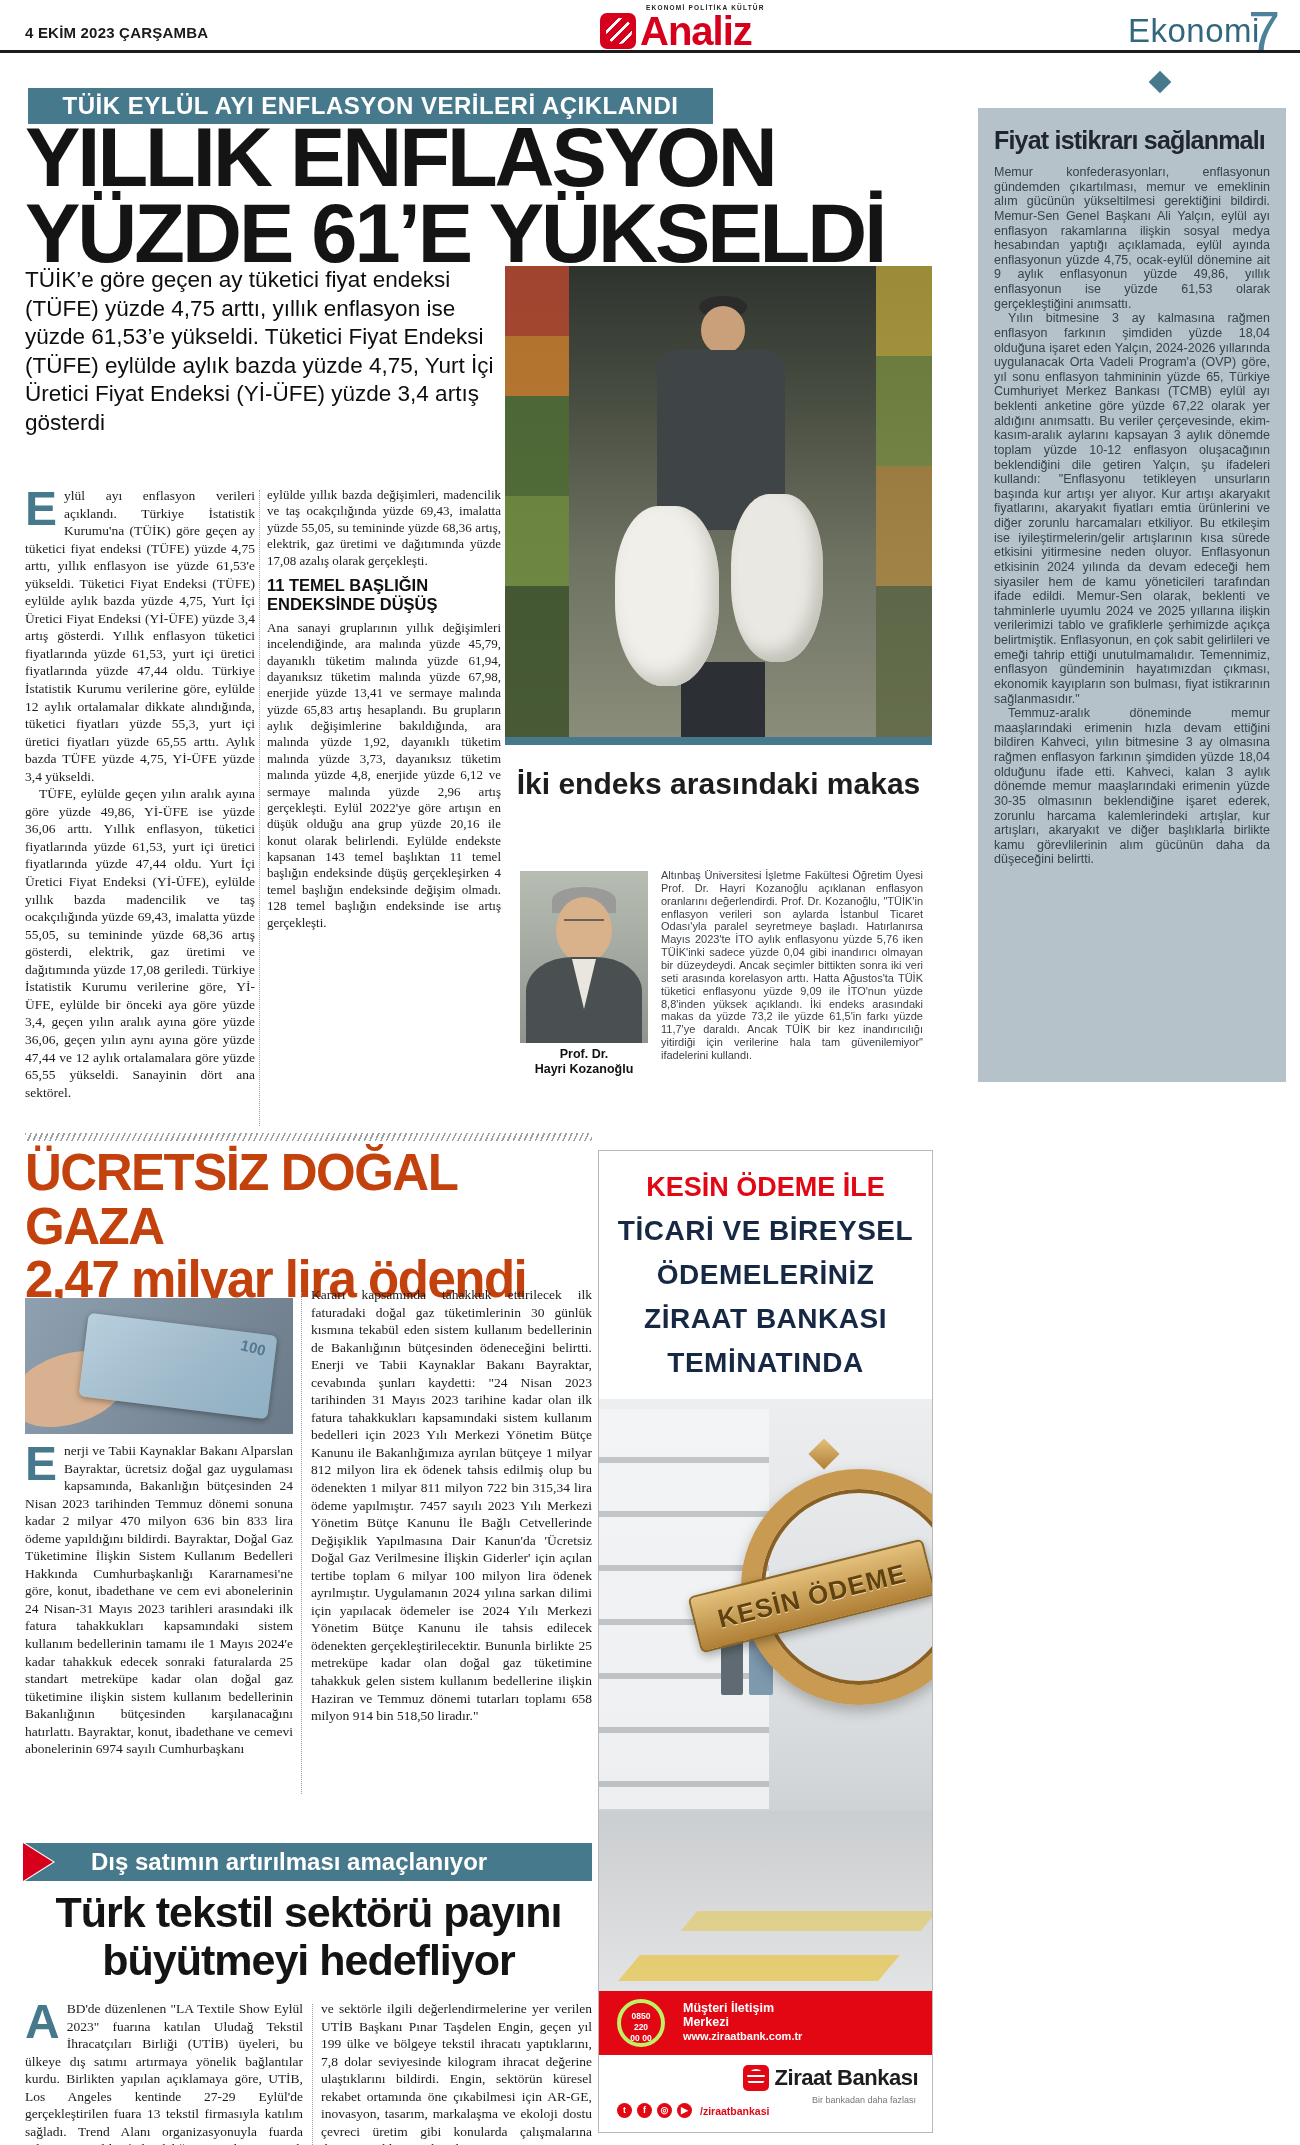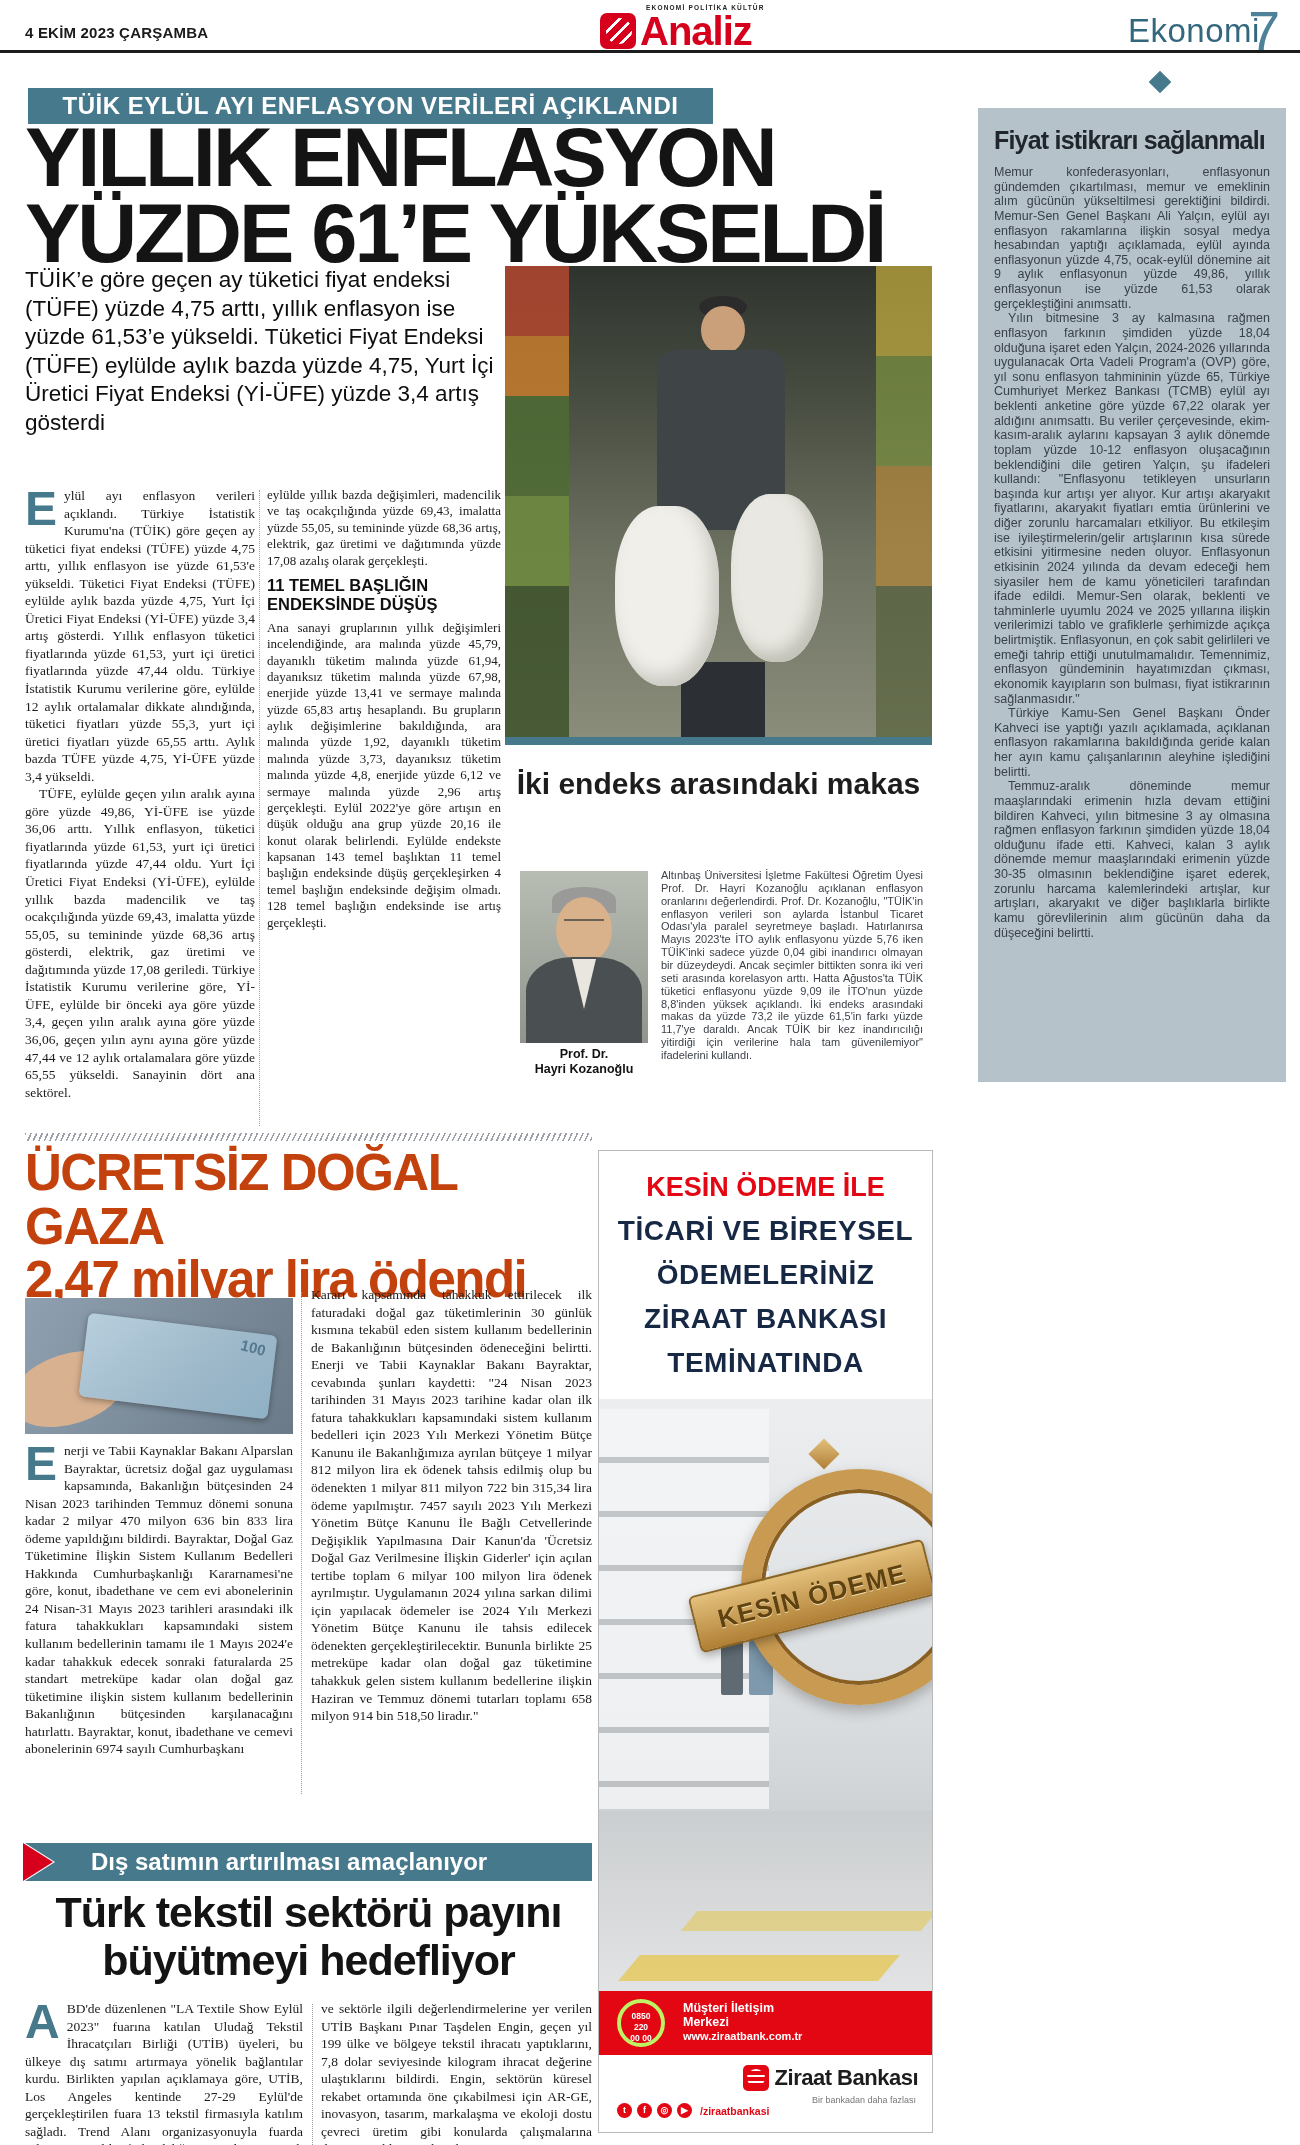--- a/index.html
+++ b/index.html
@@ -199,21 +199,20 @@
       <div>Hayri Kozanoğlu</div>
     </div>
     <div class="ibox-body">Altınbaş Üniversitesi İşletme Fakültesi Öğretim Üyesi Prof. Dr. Hayri Kozanoğlu açıklanan enflasyon oranlarını değerlendirdi. Prof. Dr. Kozanoğlu, "TÜİK'in enflasyon verileri son aylarda İstanbul Ticaret Odası'yla paralel seyretmeye başladı. Hatırlanırsa Mayıs 2023'te İTO aylık enflasyonu yüzde 5,76 iken TÜİK'inki sadece yüzde 0,04 gibi inandırıcı olmayan bir düzeydeydi. Ancak seçimler bittikten sonra iki veri seti arasında korelasyon arttı. Hatta Ağustos'ta TÜİK tüketici enflasyonu yüzde 9,09 ile İTO'nun yüzde 8,8'inden yüksek açıklandı. İki endeks arasındaki makas da yüzde 73,2 ile yüzde 61,5'in farkı yüzde 11,7'ye daraldı. Ancak TÜİK bir kez inandırıcılığı yitirdiği için verilerine hala tam güvenilemiyor" ifadelerini kullandı.</div>
   </div>
 
   <div class="abs diamond"></div>
   <div class="abs sidebar">
     <div class="sb-title">Fiyat istikrarı sağlanmalı</div>
     <p class="sb-p">Memur konfederasyonları, enflasyonun gündemden çıkartılması, memur ve emeklinin alım gücünün yükseltilmesi gerektiğini bildirdi. Memur-Sen Genel Başkanı Ali Yalçın, eylül ayı enflasyon rakamlarına ilişkin sosyal medya hesabından yaptığı açıklamada, eylül ayında enflasyonun yüzde 4,75, ocak-eylül dönemine ait 9 aylık enflasyonun yüzde 49,86, yıllık enflasyonun ise yüzde 61,53 olarak gerçekleştiğini anımsattı.</p>
     <p class="sb-p">Yılın bitmesine 3 ay kalmasına rağmen enflasyon farkının şimdiden yüzde 18,04 olduğuna işaret eden Yalçın, 2024-2026 yıllarında uygulanacak Orta Vadeli Program'a (OVP) göre, yıl sonu enflasyon tahmininin yüzde 65, Türkiye Cumhuriyet Merkez Bankası (TCMB) eylül ayı beklenti anketine göre yüzde 67,22 olarak yer aldığını anımsattı. Bu veriler çerçevesinde, ekim-kasım-aralık aylarını kapsayan 3 aylık dönemde toplam yüzde 10-12 enflasyon oluşacağının beklendiğini dile getiren Yalçın, şu ifadeleri kullandı: "Enflasyonu tetikleyen unsurların başında kur artışı yer alıyor. Kur artışı akaryakıt fiyatlarını, akaryakıt fiyatları emtia ürünlerini ve diğer zorunlu harcamaları etkiliyor. Bu etkileşim ise iyileştirmelerin/gelir artışlarının kısa sürede etkisini yitirmesine neden oluyor. Enflasyonun etkisinin 2024 yılında da devam edeceği hem siyasiler hem de kamu yöneticileri tarafından ifade edildi. Memur-Sen olarak, beklenti ve tahminlerle uyumlu 2024 ve 2025 yıllarına ilişkin verilerimizi tablo ve grafiklerle şerhimizde açıkça belirtmiştik. Enflasyonun, en çok sabit gelirlileri ve emeği tahrip ettiği unutulmamalıdır. Temennimiz, enflasyon gündeminin hayatımızdan çıkması, ekonomik kayıpların son bulması, fiyat istikrarının sağlanmasıdır."</p>
-    <p class="sb-p">Türkiye Kamu-Sen Genel Başkanı Önder Kahveci ise yaptığı yazılı açıklamada, açıklanan enflasyon rakamlarına bakıldığında geride kalan her ayın kamu çalışanlarının aleyhine işlediğini belirtti.</p>
     <p class="sb-p">Temmuz-aralık döneminde memur maaşlarındaki erimenin hızla devam ettiğini bildiren Kahveci, yılın bitmesine 3 ay olmasına rağmen enflasyon farkının şimdiden yüzde 18,04 olduğunu ifade etti. Kahveci, kalan 3 aylık dönemde memur maaşlarındaki erimenin yüzde 30-35 olmasının beklendiğine işaret ederek, zorunlu harcama kalemlerindeki artışlar, kur artışları, akaryakıt ve diğer başlıklarla birlikte kamu görevlilerinin alım gücünün daha da düşeceğini belirtti.</p>
   </div>
 
   <div class="abs wavy"></div>
 
   <div class="abs gas-h">
     <div>ÜCRETSİZ DOĞAL GAZA</div>
     <div>2,47 milyar lira ödendi</div>
   </div>
   <div class="abs gas-photo">

